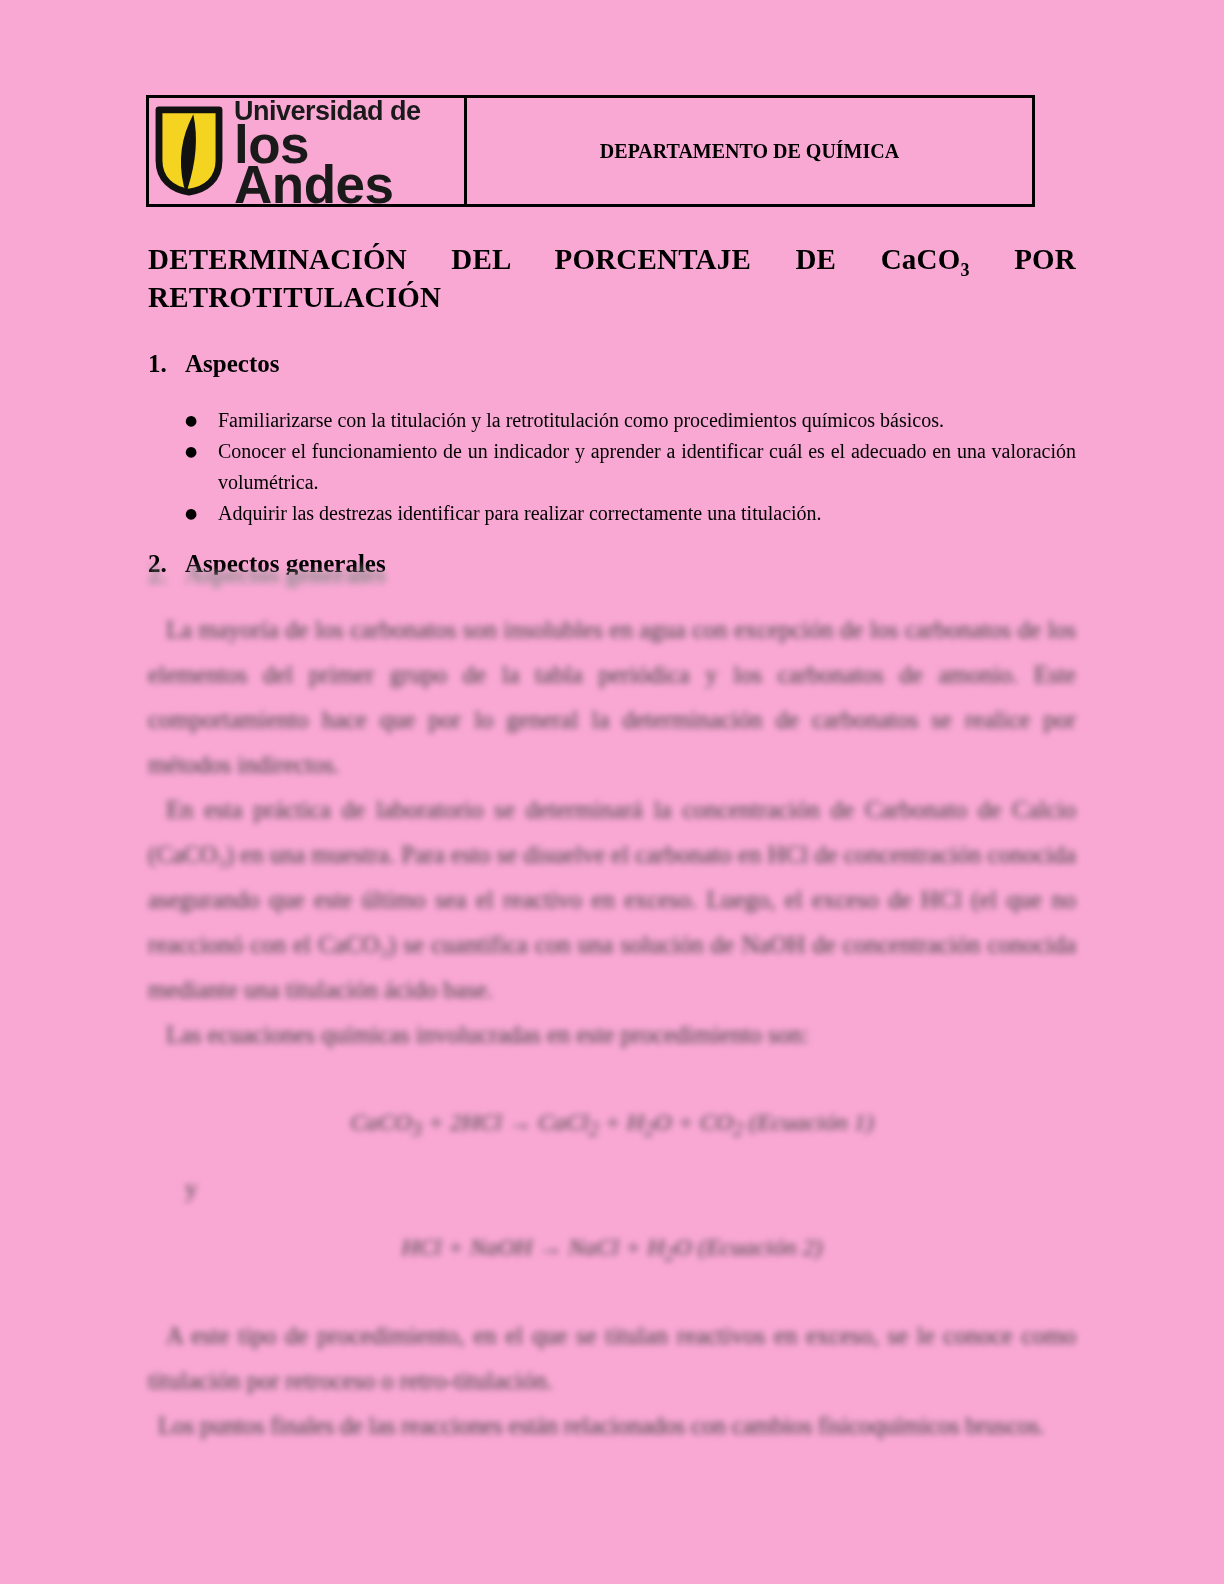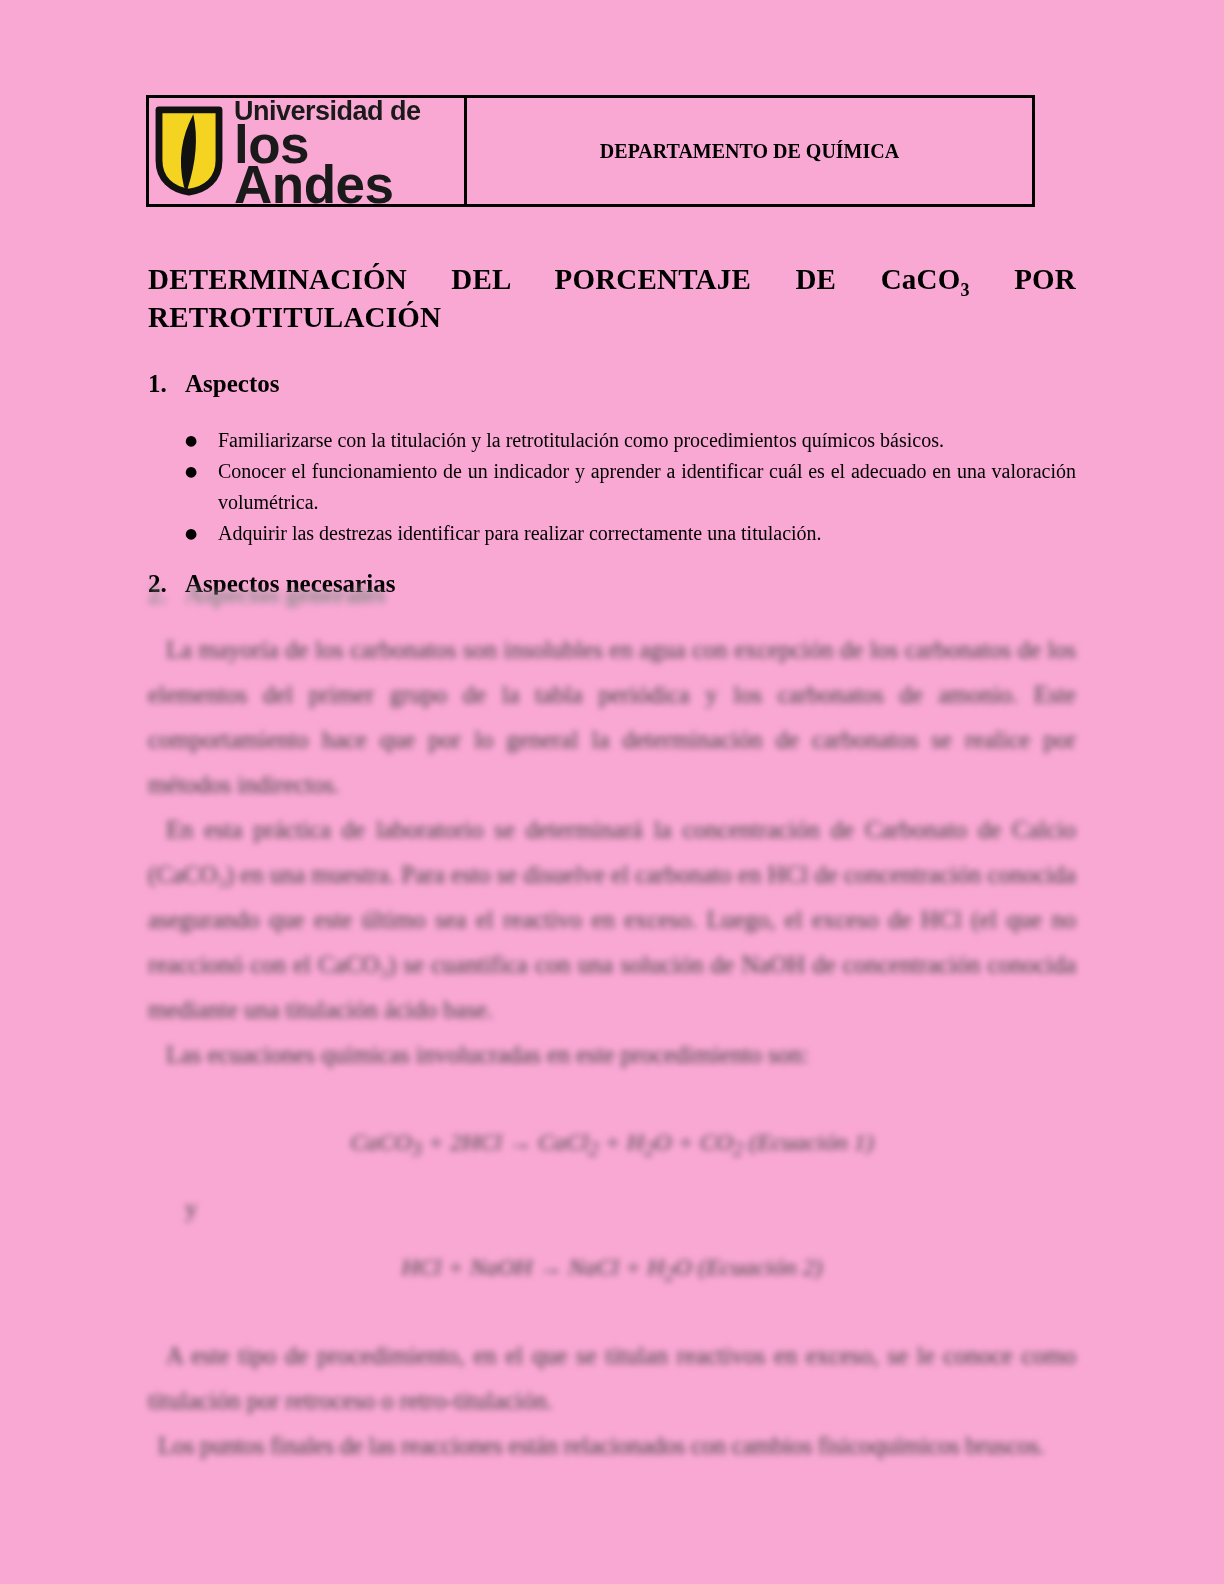--- a/index.html
+++ b/index.html
@@ -43,21 +43,21 @@
     display:flex; flex-direction:column;
     font-family:"Liberation Sans","DejaVu Sans",sans-serif;
     font-weight:bold;
     letter-spacing:-0.5px;
     color:#1a1a1a;
   }
   .wordmark .wm1 { font-size:27px; line-height:28px; }
   .wordmark .wm2 { font-size:53px; line-height:40px; }
 
   
-  .content { position:absolute; left:148px; right:148px; top:260px; }
+  .content { position:absolute; left:148px; right:148px; top:240px; }
 
   .doc-title {
     font-size:29px; font-weight:bold;
     line-height:38px;
     text-align:justify;
     letter-spacing:0.2px;
   }
   .doc-title sub { font-size:0.62em; line-height:0; }
 
   .section-heading {
@@ -158,21 +158,21 @@
       </div>
       <div class="bullet-row">
         <span class="bullet-glyph">●</span>
         <div class="bullet-text">Adquirir las destrezas identificar para realizar correctamente una titulación.</div>
       </div>
     </div>
 
     <div class="h-aspectos-wrap">
       <div class="section-heading h-aspectos-sharp">
         <span class="sec-num">2.</span>
-        <span>Aspectos necesarias</span>
+        <span>Aspectos generales</span>
       </div>
       <div class="section-heading h-aspectos-ghost">
         <span class="sec-num">2.</span>
         <span>Aspectos generales</span>
       </div>
     </div>
 
     <div class="blur-zone">
 
       <p class="bpara">La mayoría de los carbonatos son insolubles en agua con excepción de los carbonatos de los elementos del primer grupo de la tabla periódica y los carbonatos de amonio. Este comportamiento hace que por lo general la determinación de carbonatos se realice por métodos indirectos.</p>

